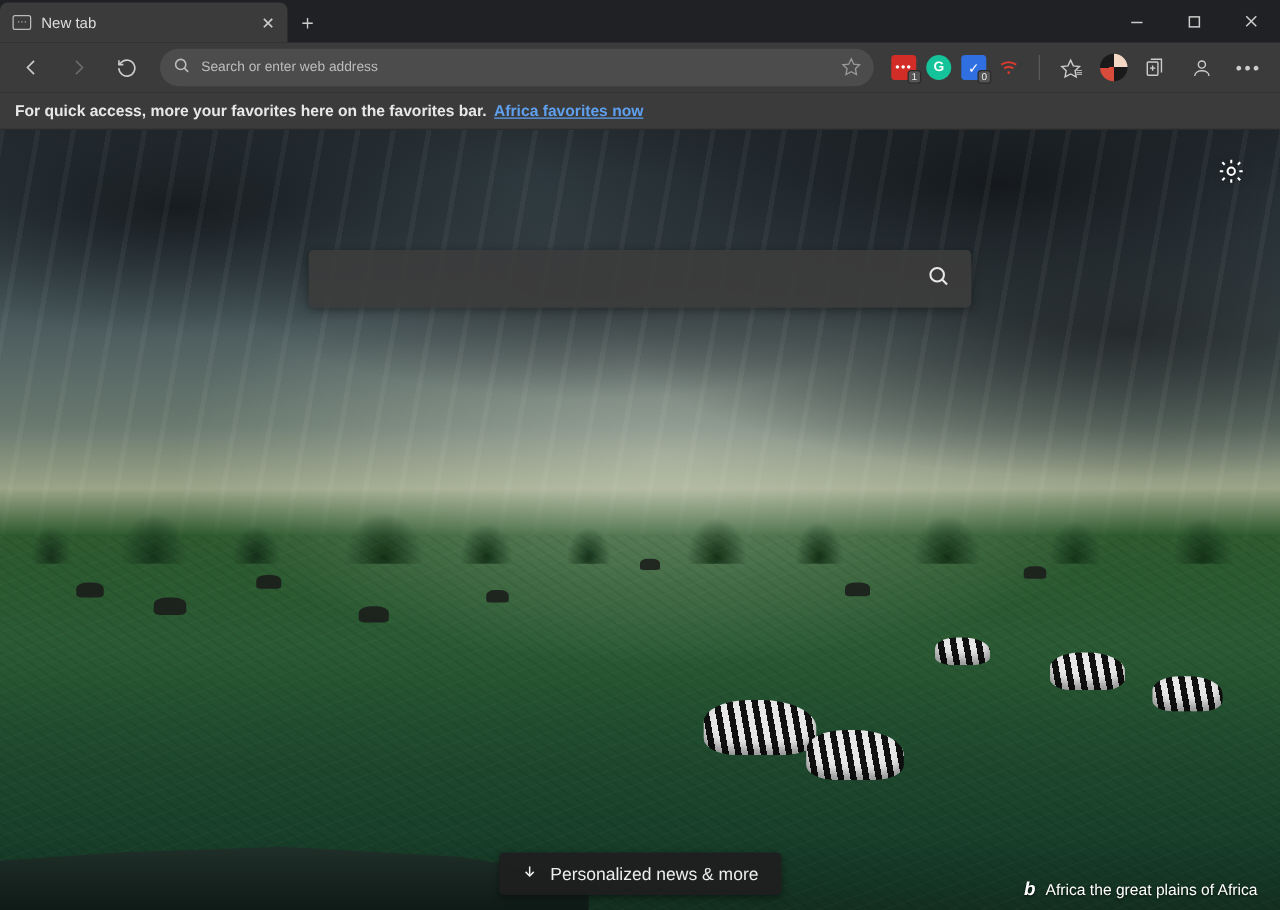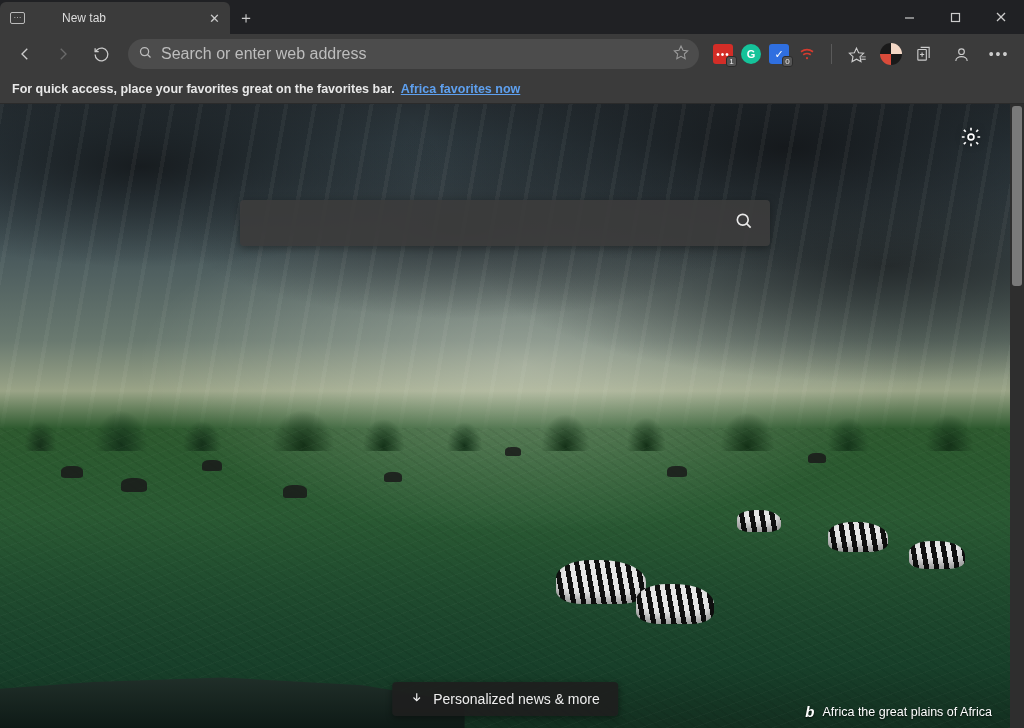--- a/index.html
+++ b/index.html
@@ -4,57 +4,57 @@
 <style>
   * { margin:0; padding:0; box-sizing:border-box; font-family: "Segoe UI", Arial, sans-serif; }
   html,body { width:1024px; height:728px; background:#202124; color:#e8e8e8; overflow:hidden; }
 
   
   .titlebar { height:34px; background:#202124; display:flex; align-items:flex-end; }
   .tab { height:32px; width:230px; background:#3b3b3b; display:flex; align-items:center; gap:8px;
          padding:0 10px; border-top-left-radius:6px; border-top-right-radius:6px; font-size:12px; color:#ddd; }
   .tab .favicon { width:15px; height:12px; border:1px solid #bbb; border-radius:2px; display:flex;
                   justify-content:center; align-items:center; font-size:8px; color:#bbb; line-height:1;}
-  .tab .tab-title { flex:1; white-space:nowrap; overflow:hidden;margin-left:29px; }
+  .tab .tab-title { flex:1; white-space:nowrap; overflow:hidden; }
   .tab .tab-close { font-size:13px; color:#ccc; cursor:pointer; }
   .newtab-btn { width:32px; height:32px; display:flex; align-items:center; justify-content:center;
                 color:#ccc; font-size:16px; cursor:pointer; }
   .titlebar-spacer { flex:1; }
   .win-controls { display:flex; height:34px; }
   .win-btn { width:46px; display:flex; align-items:center; justify-content:center; color:#ccc; cursor:pointer; }
   .win-btn svg { stroke:#ccc; }
 
   
   .toolbar { height:40px; background:#3b3b3b; display:flex; align-items:center; padding:0 8px; gap:4px; }
   .tool-btn { width:34px; height:32px; display:flex; align-items:center; justify-content:center; color:#ccc;
               border-radius:4px; cursor:pointer; }
   .tool-btn.disabled { color:#6a6a6a; cursor:default; }
   .addr { flex:1; height:30px; background:#4c4c4c; border-radius:16px; display:flex; align-items:center;
-          padding:0 10px; gap:8px; color:#bdbdbd; font-size:16px; margin:16px 6px; }
+          padding:0 10px; gap:8px; color:#bdbdbd; font-size:11px; margin:16px 6px; }
   .addr .search-icon { color:#bdbdbd; }
   .addr .addr-text { flex:1; color:#bdbdbd; }
   .addr .star-icon { color:#9a9a9a; }
   .ext-group { display:flex; align-items:center; gap:8px; padding:0 4px; }
   .ext { width:20px; height:20px; border-radius:3px; position:relative; display:flex; align-items:center; justify-content:center; cursor:pointer; }
   .ext .badge { position:absolute; bottom:-3px; right:-4px; min-width:11px; height:11px; background:#555;
                 border:1px solid #2b2b2b; border-radius:3px; font-size:8px; line-height:10px; text-align:center;
                 color:#eee; padding:0 1px;}
   .divider { width:1px; height:20px; background:#5a5a5a; margin:0 6px; }
   .avatar { width:22px; height:22px; border-radius:50%;
             background: conic-gradient(#f4d8c6 0 25%, #1a1a1a 25% 50%, #d94b3a 50% 75%, #1a1a1a 75% 100%);
             cursor:pointer; }
   .more-dots { letter-spacing:2px; font-size:14px; color:#ccc; }
 
   
   .infobar { height:30px; background:#3b3b3b; border-bottom:1px solid #2b2b2b; display:flex; align-items:center;
              padding:0 12px; font-size:12.5px; color:#e8e8e8; gap:6px; font-weight:600;}
   .infobar a { color:#5ea0ef; text-decoration:underline; font-weight:600; cursor:pointer; }
 
   
-  .content-wrap { position:relative; height:calc(728px - 34px - 40px - 30px); display:flex; }
+  .content-wrap { position:relative; height:calc(728px - 34px - 40px - 30px); display:flex;flex-direction:column; }
   .page { position:relative; flex:1; overflow:hidden;
           background:
             radial-gradient(ellipse 55% 38% at 52% 42%, rgba(255,255,240,0.30), rgba(255,255,240,0) 70%),
             linear-gradient(180deg,
               #262e33 0%, #2e3a40 6%, #3b4a51 14%, #49595c 24%,
               #6a7a70 38%, #9aa487 46%,
               #2e5a2f 52%, #2b5a30 58%, #2a5a33 66%, #235030 74%,
               #1d472d 82%, #18402a 90%, #132f20 100%);
           }
   .sky-rays { position:absolute; inset:0;
@@ -230,21 +230,21 @@
       <circle cx="12" cy="8" r="4"></circle>
         <path d="M4 21c0-4 4-6 8-6s8 2 8 6"></path>
     </svg>
   </div>
   <div class="tool-btn">
     <span class="more-dots">•••</span>
   </div>
 </div>
 
 <div class="infobar">
-  <span>For quick access, place your favorites great on the favorites bar.</span>
+  <span>For quick access, more your favorites here on the favorites bar.</span>
   <a>Africa favorites now</a>
 </div>
 
 <div class="content-wrap">
   <div class="page">
     <div class="clouds"></div>
     <div class="sky-rays"></div>
     <div class="treeline"></div>
     <div class="grass-texture"></div>
 

